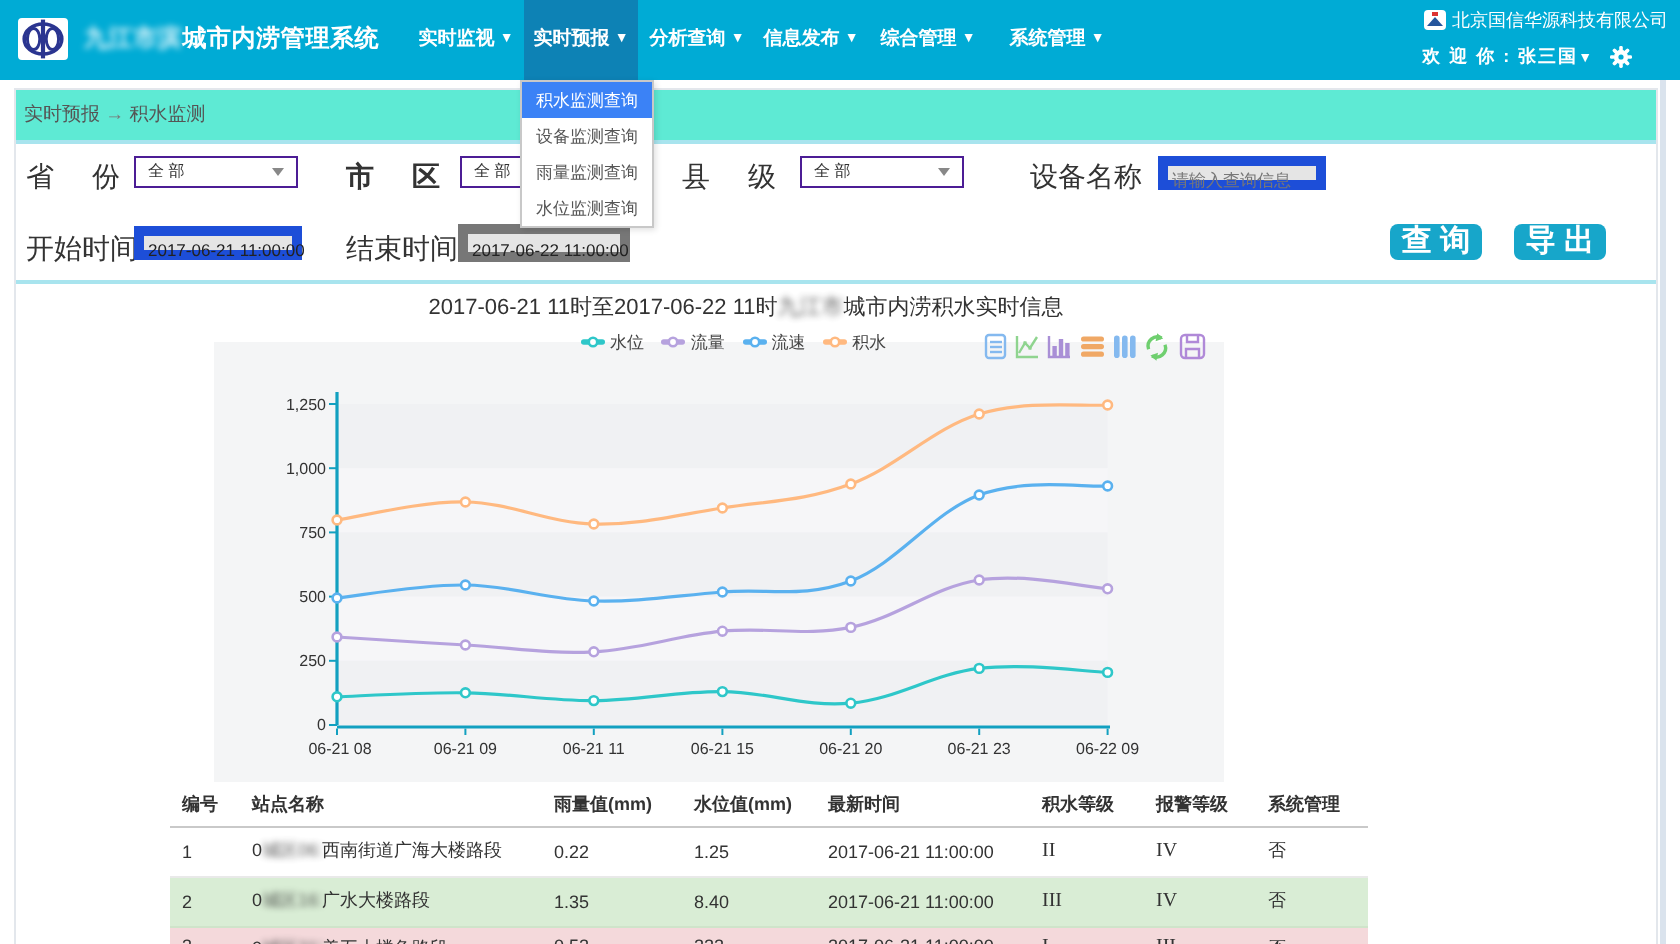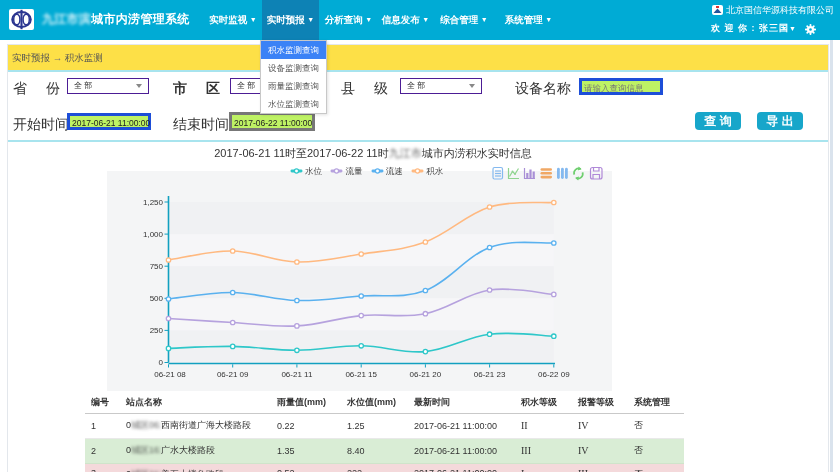--- a/index.html
+++ b/index.html
@@ -8,27 +8,27 @@
 #logo { position:absolute; left:9px; top:9px; width:25px; height:21px; background:#fff; border-radius:2px; }
 #title { position:absolute; left:42px; top:11px; color:#fff; font-size:12px; font-weight:bold; letter-spacing:0.3px;text-align:center; }
 .blurw { filter:blur(1.5px); opacity:.85; }
 .menu { position:absolute; top:0; height:40px; line-height:40px; color:#fff; font-size:9.5px; font-weight:bold; text-align:center; white-space:nowrap; }
 .menu .car { font-size:7px; vertical-align:1px; }
 #m2 { background:#0d82b5; }
 #corp { position:absolute; right:6px; top:4px; color:#fff; font-size:9px; }
 #welcome { position:absolute; right:43px; top:22px; color:#fff; font-size:9px; font-weight:bold; letter-spacing:1px; }
 #gear { position:absolute; right:24px; top:21px; }
 #panel { position:absolute; left:7px; top:44px; width:822px; height:428px; background:#fff; border:1px solid #e3e7ec; border-bottom:none; }
-#crumb { position:absolute; left:8px; top:45px; width:820px; height:27px; border-bottom:2px solid #a8e4ee; color:#555; font-size:9.5px; line-height:25px; padding-left:4px; background:#fde047; }
+#crumb { position:absolute; left:8px; top:45px; width:820px; height:27px; border-bottom:2px solid #a8e4ee; color:#555; font-size:9.5px; line-height:25px; padding-left:4px; background:#5eead4; }
 #filter { position:absolute; left:8px; top:72px; width:820px; height:70px; border-bottom:2px solid #a8e4ee; background:#fff; }
 .flabel { position:absolute; font-size:14px; color:#333; }
 .fsel { position:absolute; width:82px; height:16px; border:1px solid #4c1d95; background:#fff; font-size:8px; color:#333; line-height:14px; padding-left:6px; }
 .fsel .car { position:absolute; right:6px; top:5px; width:0; height:0; border-left:3.5px solid transparent; border-right:3.5px solid transparent; border-top:4.5px solid #888; }
-.finp { position:absolute; width:84px; height:17px; border:3px solid #1d4ed8; background:#bef264; font-size:8.5px; color:#222; line-height:15px; padding-left:2px; white-space:nowrap; }
-.btn { position:absolute; height:18px; width:46px; background:#17a6ca; color:#fff; border-radius:4px; font-size:12px; text-align:center; line-height:18px; font-weight:bold; }
+.finp { position:absolute; width:84px; height:17px; border:5px solid #1d4ed8; background:#e5e5e5; font-size:8.5px; color:#222; line-height:15px; padding-left:2px; white-space:nowrap; }
+.btn { position:absolute; height:18px; width:46px; background:#17a6ca; color:#fff; border-radius:4px; font-size:15px; text-align:center; line-height:18px; font-weight:bold; }
 #dropdown { position:absolute; left:260px; top:40px; width:67px; background:#fff; border:1px solid #c8c8c8; z-index:50; box-shadow:1px 1px 3px rgba(0,0,0,.12); }
 #dropdown .it { height:18px; line-height:18px; text-align:center; font-size:8.5px; color:#555; background:#fff; }
 #dropdown .it.sel { background:#3b82f6; color:#fff; }
 #ctitle { position:absolute; left:0px; top:146px; width:746px; text-align:center; font-size:11px; color:#333; }
 #chartbg { position:absolute; left:107px; top:171px; width:505px; height:220px; background:#f4f5f6; }
 #legend { position:absolute; left:290px; top:166px; height:12px; font-size:8.5px; color:#444; white-space:nowrap; }
 .lgi { display:inline-block; margin-right:6px; }
 #toolbox { position:absolute; left:492px; top:166px; }
 #scroll { position:absolute; left:830px; top:40px; width:3px; height:432px; background:#cdd9e7; opacity:.75; }
 table#tb { position:absolute; left:85px; top:392px; width:599px; border-collapse:collapse; font-size:9px; color:#333; table-layout:fixed; }

